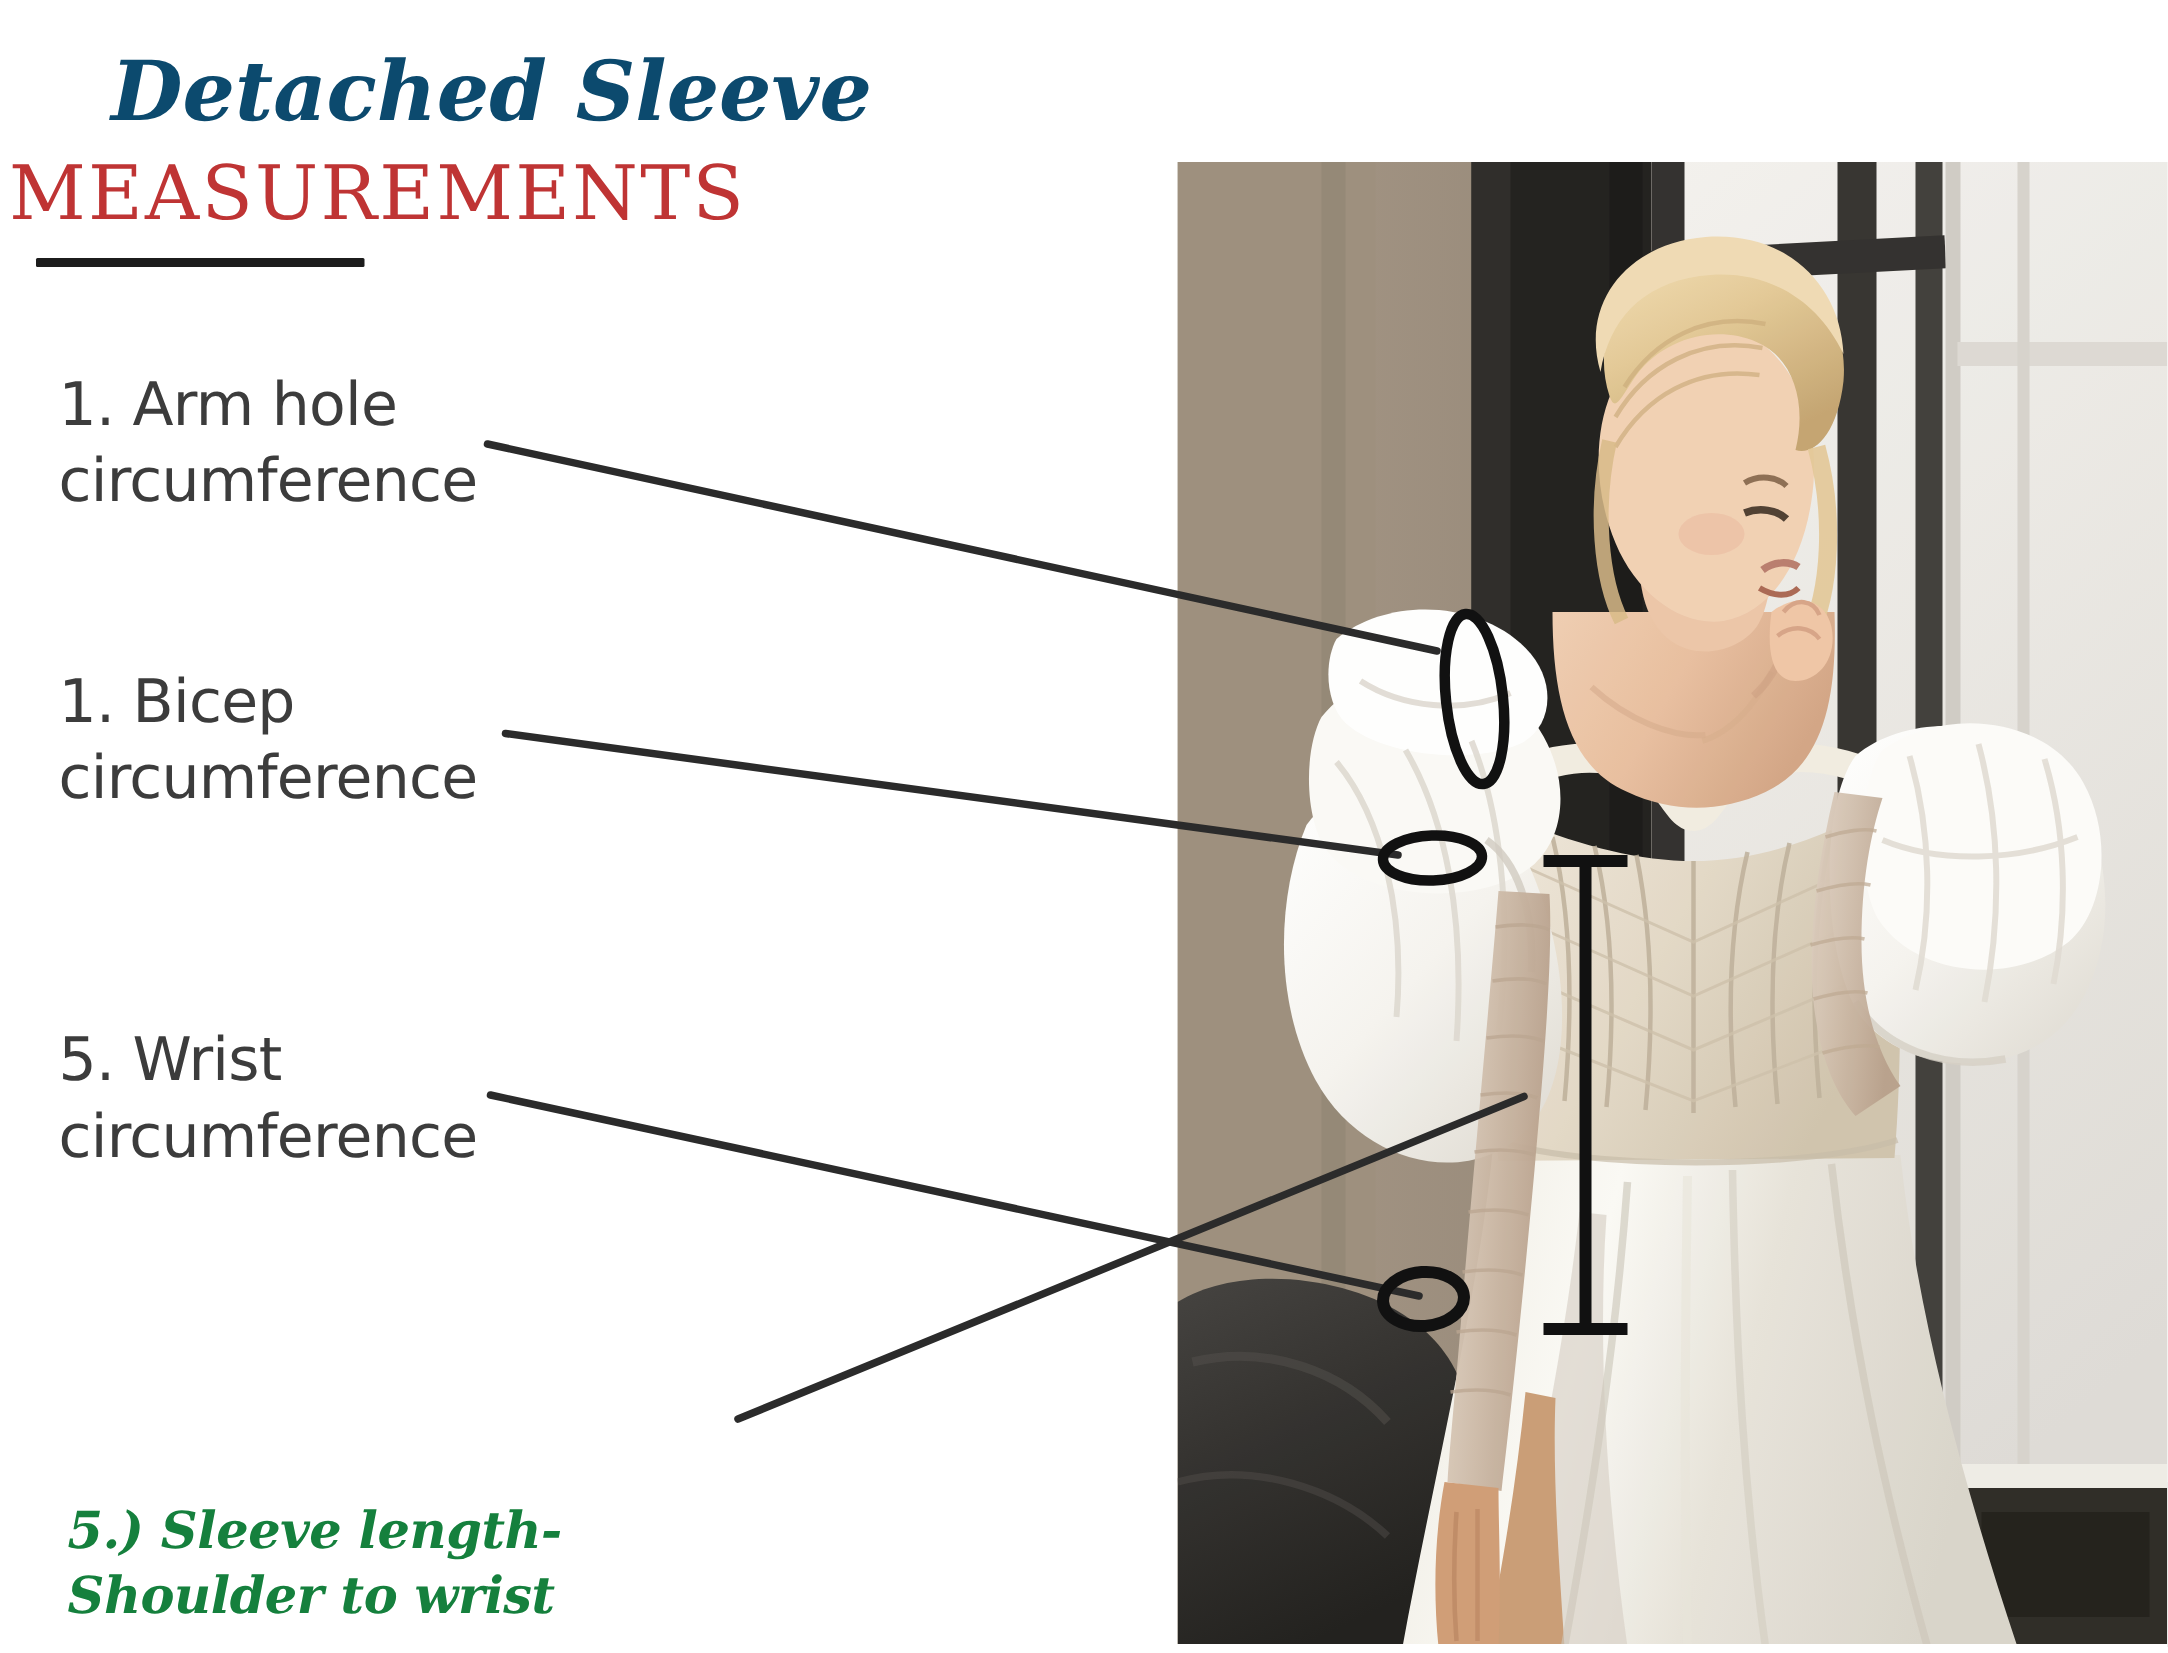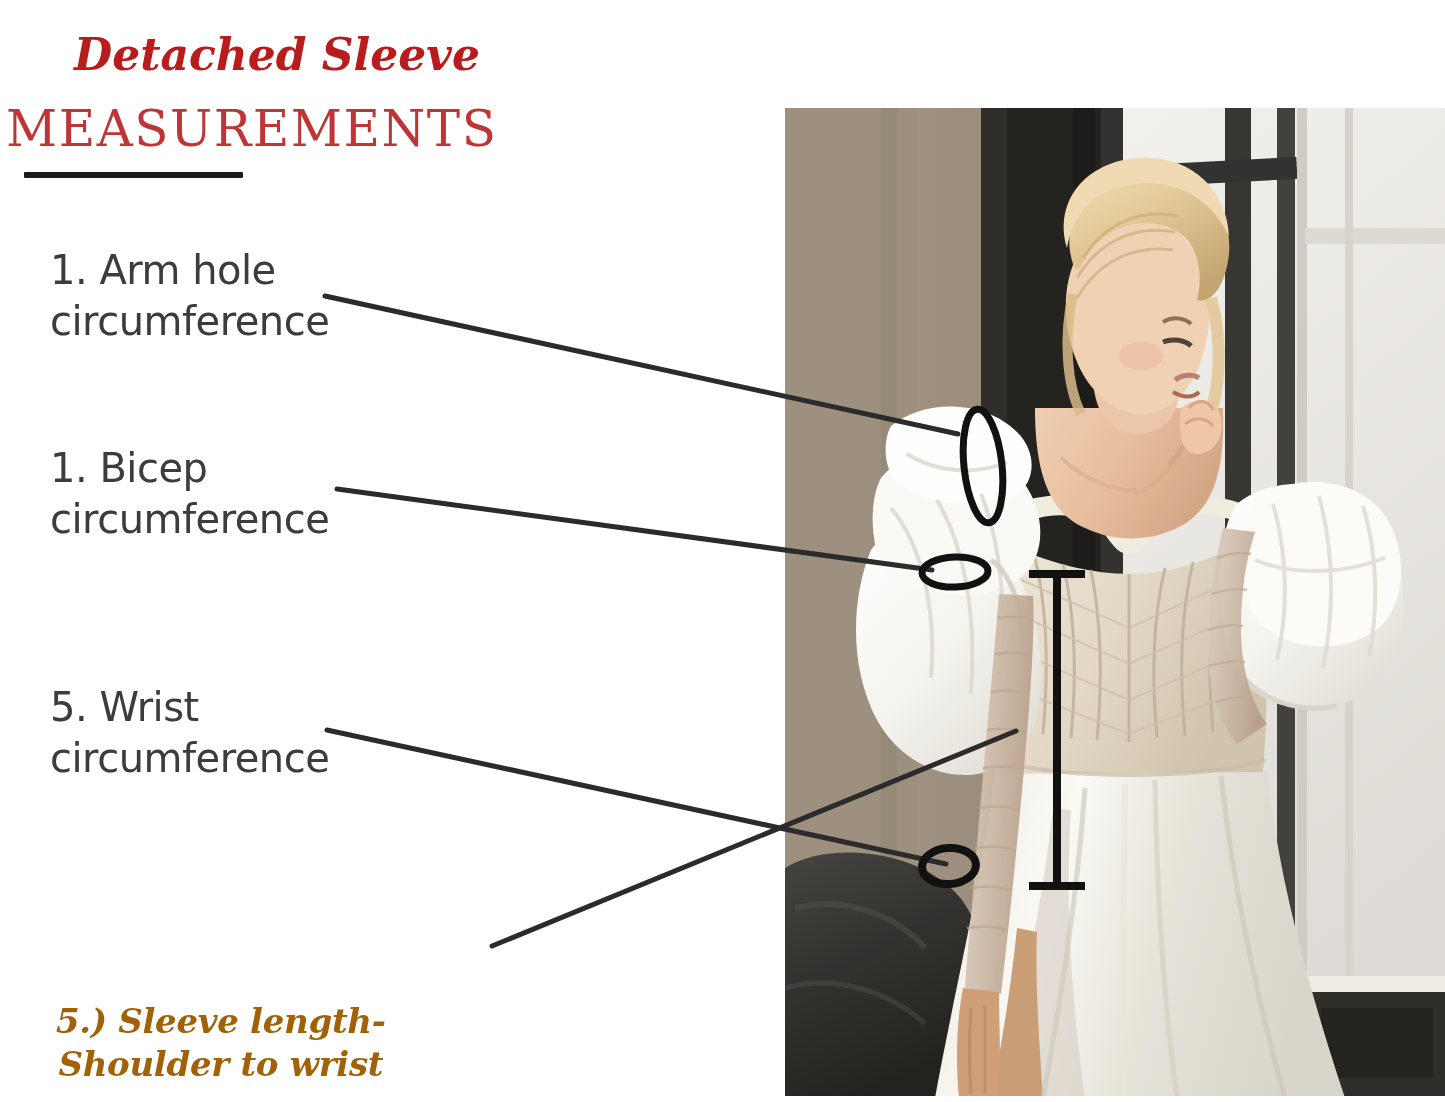--- a/index.html
+++ b/index.html
@@ -16,23 +16,23 @@
     overflow:hidden;
   }
 
   
   .title-script{
     position:absolute;
     left:74px; top:33px;
     font-family:"DejaVu Serif", serif;
     font-style:italic;
     font-weight:700;
-    font-size:44px;
+    font-size:55px;
     letter-spacing:0px;
-    color:#b91c1c;
+    color:#0c4a6e;
     white-space:nowrap;
     line-height:1;
   }
   .title-caps{
     position:absolute;
     left:6px; top:104px;
     font-family:"DejaVu Serif", serif;
     font-weight:400;
     font-size:50px;
     letter-spacing:1.5px;
@@ -43,21 +43,21 @@
   .title-rule{
     position:absolute;
     left:24px; top:172px;
     width:219px; height:6px;
     background:#1c1c1c;
     border-radius:1px;
   }
 
   .mlist{
     position:absolute;
-    left:16px; top:0; width:760px; height:1102px;
+    left:5px; top:0; width:760px; height:1102px;
   }
   .mitem{
     position:absolute;
     font-family:"DejaVu Sans", sans-serif;
     font-size:40px;
     font-weight:400;
     color:#3c3c3c;
     line-height:1.28;
     letter-spacing:-0.5px;
     white-space:pre-line;
@@ -67,25 +67,24 @@
   .mitem.i3{ left:34px; top:682px; }
   .mitem.i4{ left:34px; top:912px; }
 
   .mitem-serif{
     position:absolute;
     left:40px; top:1000px;
     font-family:"DejaVu Serif", serif;
     font-style:italic;
     font-weight:700;
     font-size:34px;
-    color:#a16207;
+    color:#15803d;
     line-height:1.25;
     letter-spacing:-0.3px;
     white-space:pre-line;
-    text-align:center;
   }
 
   
   .photo{
     position:absolute;
     left:785px; top:108px;
     width:660px; height:990px;
     overflow:hidden;
     background:#c9c3bb;
   }

